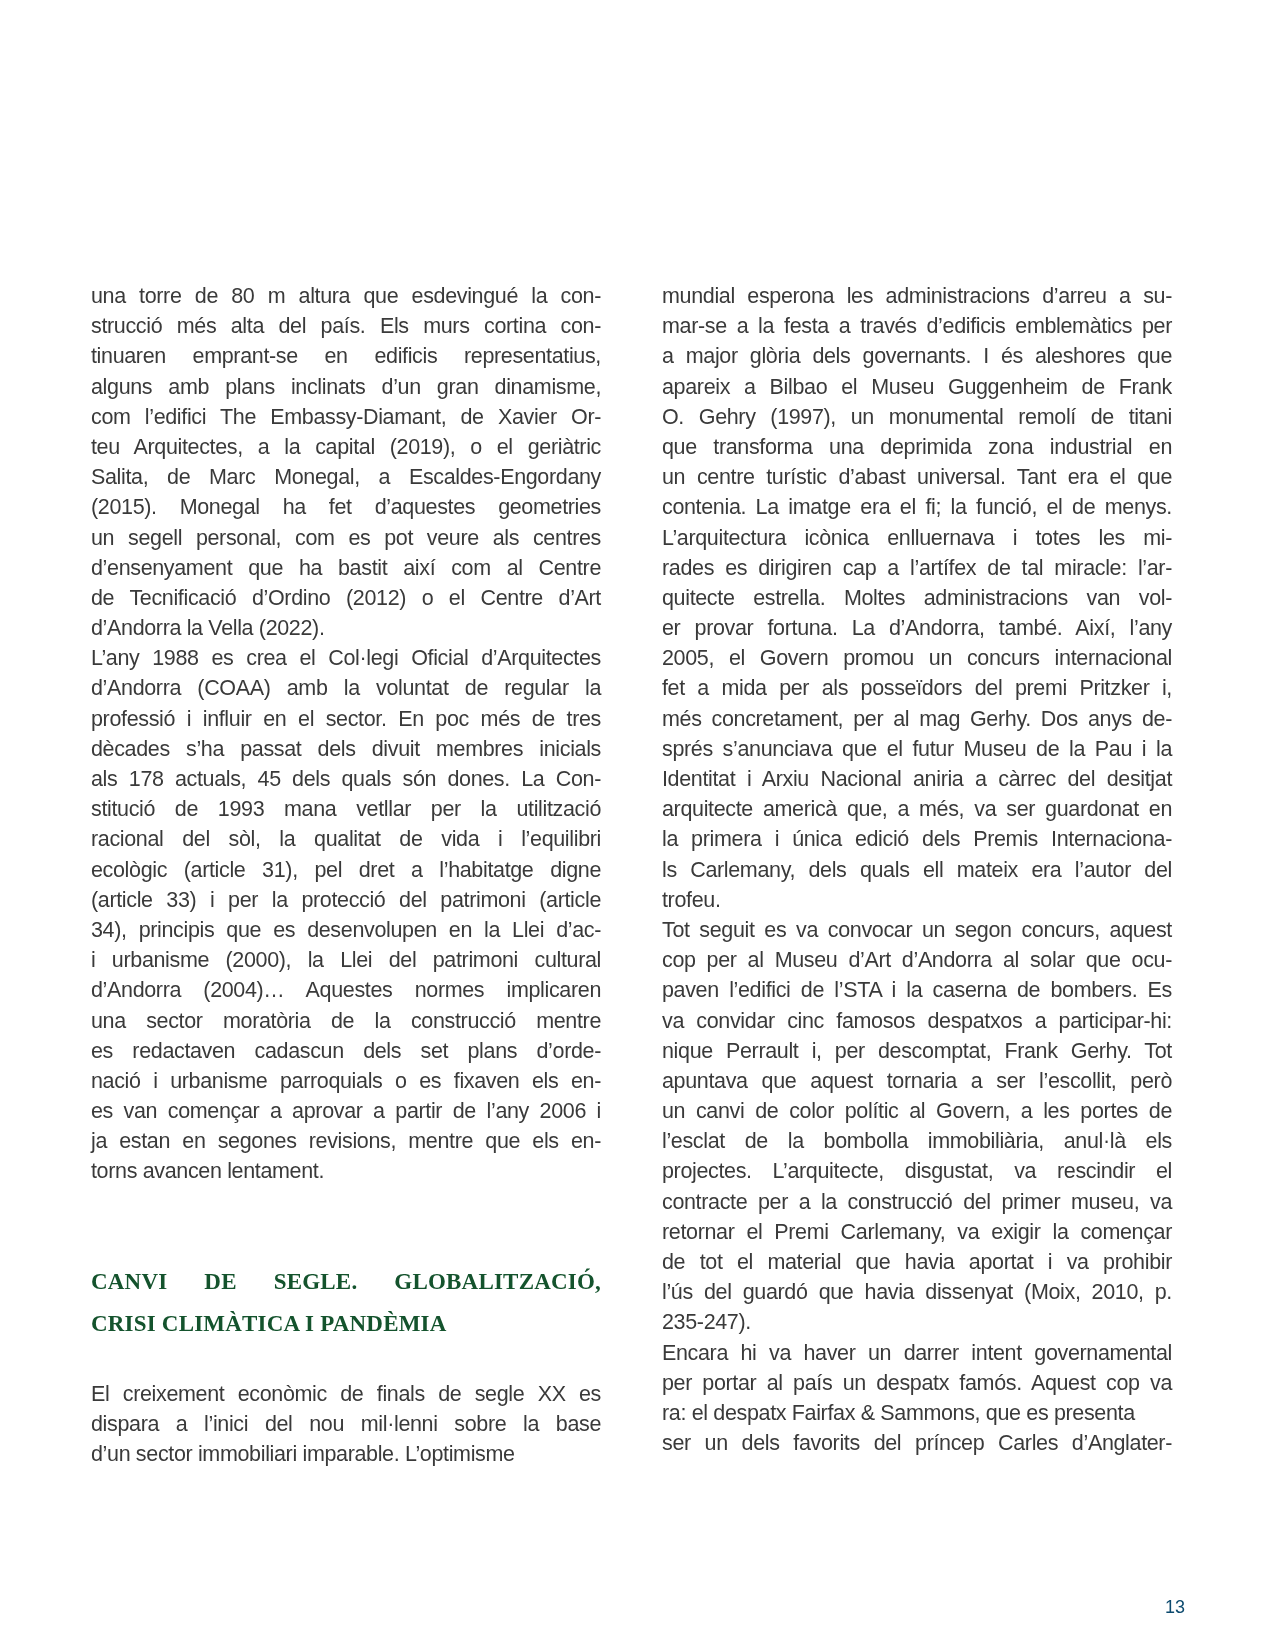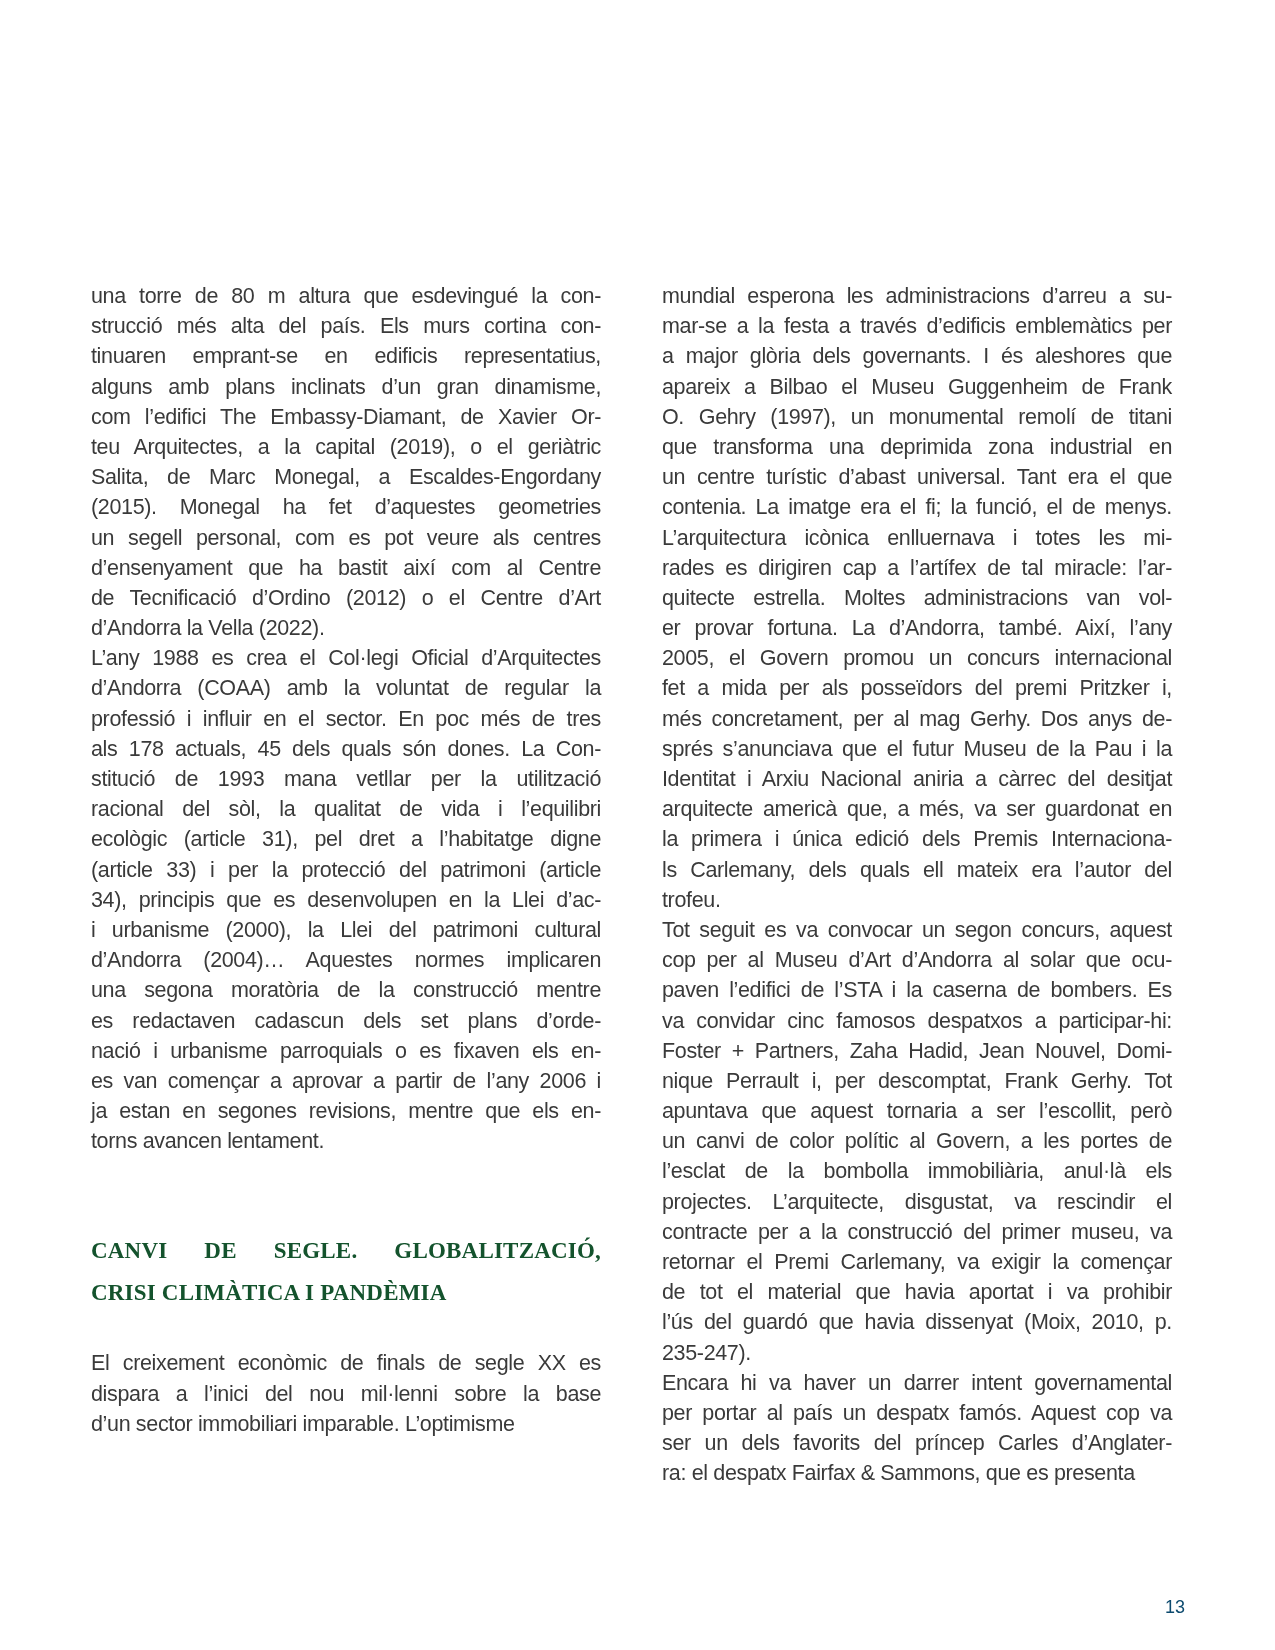--- a/index.html
+++ b/index.html
@@ -66,29 +66,30 @@
         <span class="line">(2015). Monegal ha fet d’aquestes geometries</span>
         <span class="line">un segell personal, com es pot veure als centres</span>
         <span class="line">d’ensenyament que ha bastit així com al Centre</span>
         <span class="line">de Tecnificació d’Ordino (2012) o el Centre d’Art</span>
         <span class="line last">d’Andorra la Vella (2022).</span>
       </div>
     <div>
         <span class="line">L’any 1988 es crea el Col·legi Oficial d’Arquitectes</span>
         <span class="line">d’Andorra (COAA) amb la voluntat de regular la</span>
         <span class="line">professió i influir en el sector. En poc més de tres</span>
+        <span class="line">dècades s’ha passat dels divuit membres inicials</span>
         <span class="line">als 178 actuals, 45 dels quals són dones. La Con-</span>
         <span class="line">stitució de 1993 mana vetllar per la utilització</span>
         <span class="line">racional del sòl, la qualitat de vida i l’equilibri</span>
         <span class="line">ecològic (article 31), pel dret a l’habitatge digne</span>
         <span class="line">(article 33) i per la protecció del patrimoni (article</span>
         <span class="line">34), principis que es desenvolupen en la Llei d’ac-</span>
         <span class="line">i urbanisme (2000), la Llei del patrimoni cultural</span>
         <span class="line">d’Andorra (2004)… Aquestes normes implicaren</span>
-        <span class="line">una segona moratòria de la construcció mentre</span>
+        <span class="line">una sector moratòria de la construcció mentre</span>
         <span class="line">es redactaven cadascun dels set plans d’orde-</span>
         <span class="line">nació i urbanisme parroquials o es fixaven els en-</span>
         <span class="line">es van començar a aprovar a partir de l’any 2006 i</span>
         <span class="line">ja estan en segones revisions, mentre que els en-</span>
         <span class="line last">torns avancen lentament.</span>
       </div>
     <div class="gap-heading"></div>
     <div>
         <span class="heading">CANVI DE SEGLE. GLOBALITZACIÓ,</span>
         <span class="heading last">CRISI CLIMÀTICA I PANDÈMIA</span>
@@ -123,34 +124,33 @@
         <span class="line">arquitecte americà que, a més, va ser guardonat en</span>
         <span class="line">la primera i única edició dels Premis Internaciona-</span>
         <span class="line">ls Carlemany, dels quals ell mateix era l’autor del</span>
         <span class="line last">trofeu.</span>
       </div>
     <div>
         <span class="line">Tot seguit es va convocar un segon concurs, aquest</span>
         <span class="line">cop per al Museu d’Art d’Andorra al solar que ocu-</span>
         <span class="line">paven l’edifici de l’STA i la caserna de bombers. Es</span>
         <span class="line">va convidar cinc famosos despatxos a participar-hi:</span>
-        <span class="line">Foster + Partners, Zaha Hadid, Jean Nouvel, Domi-</span>
         <span class="line">nique Perrault i, per descomptat, Frank Gerhy. Tot</span>
         <span class="line">apuntava que aquest tornaria a ser l’escollit, però</span>
         <span class="line">un canvi de color polític al Govern, a les portes de</span>
         <span class="line">l’esclat de la bombolla immobiliària, anul·là els</span>
         <span class="line">projectes. L’arquitecte, disgustat, va rescindir el</span>
         <span class="line">contracte per a la construcció del primer museu, va</span>
         <span class="line">retornar el Premi Carlemany, va exigir la començar</span>
         <span class="line">de tot el material que havia aportat i va prohibir</span>
         <span class="line">l’ús del guardó que havia dissenyat (Moix, 2010, p.</span>
         <span class="line last">235-247).</span>
       </div>
     <div>
         <span class="line">Encara hi va haver un darrer intent governamental</span>
         <span class="line">per portar al país un despatx famós. Aquest cop va</span>
+        <span class="line last">ra: el despatx Fairfax &amp; Sammons, que es presenta</span>
         <span class="line">ser un dels favorits del príncep Carles d’Anglater-</span>
-        <span class="line last">ra: el despatx Fairfax &amp; Sammons, que es presenta</span>
       </div>
   </div>
 
   <div class="page-number">13</div>
 </div>
 
 </body></html>

